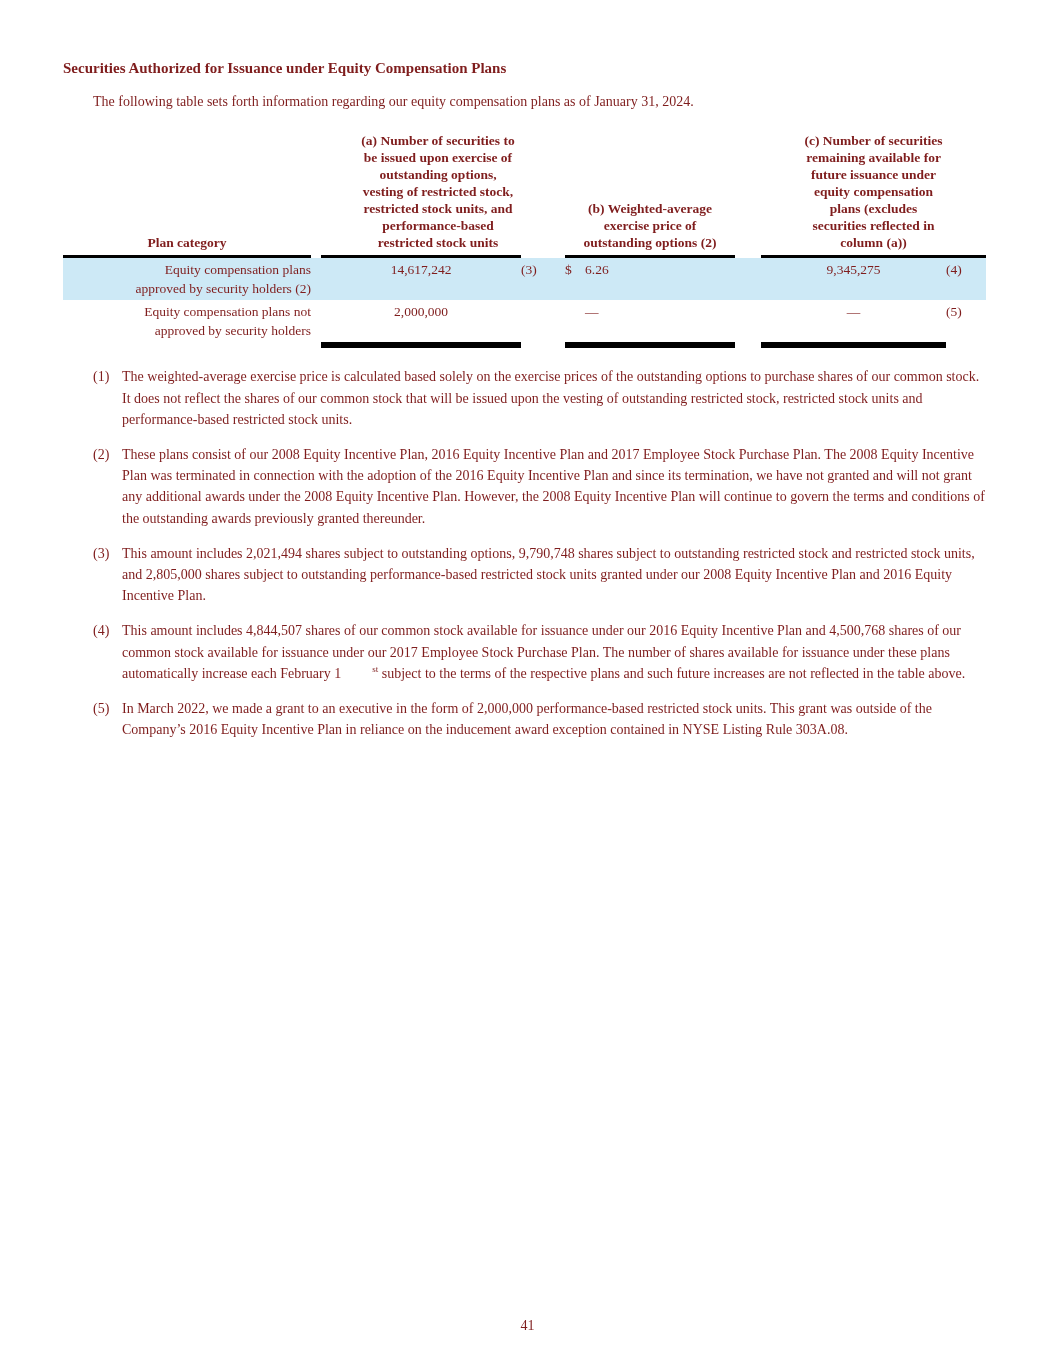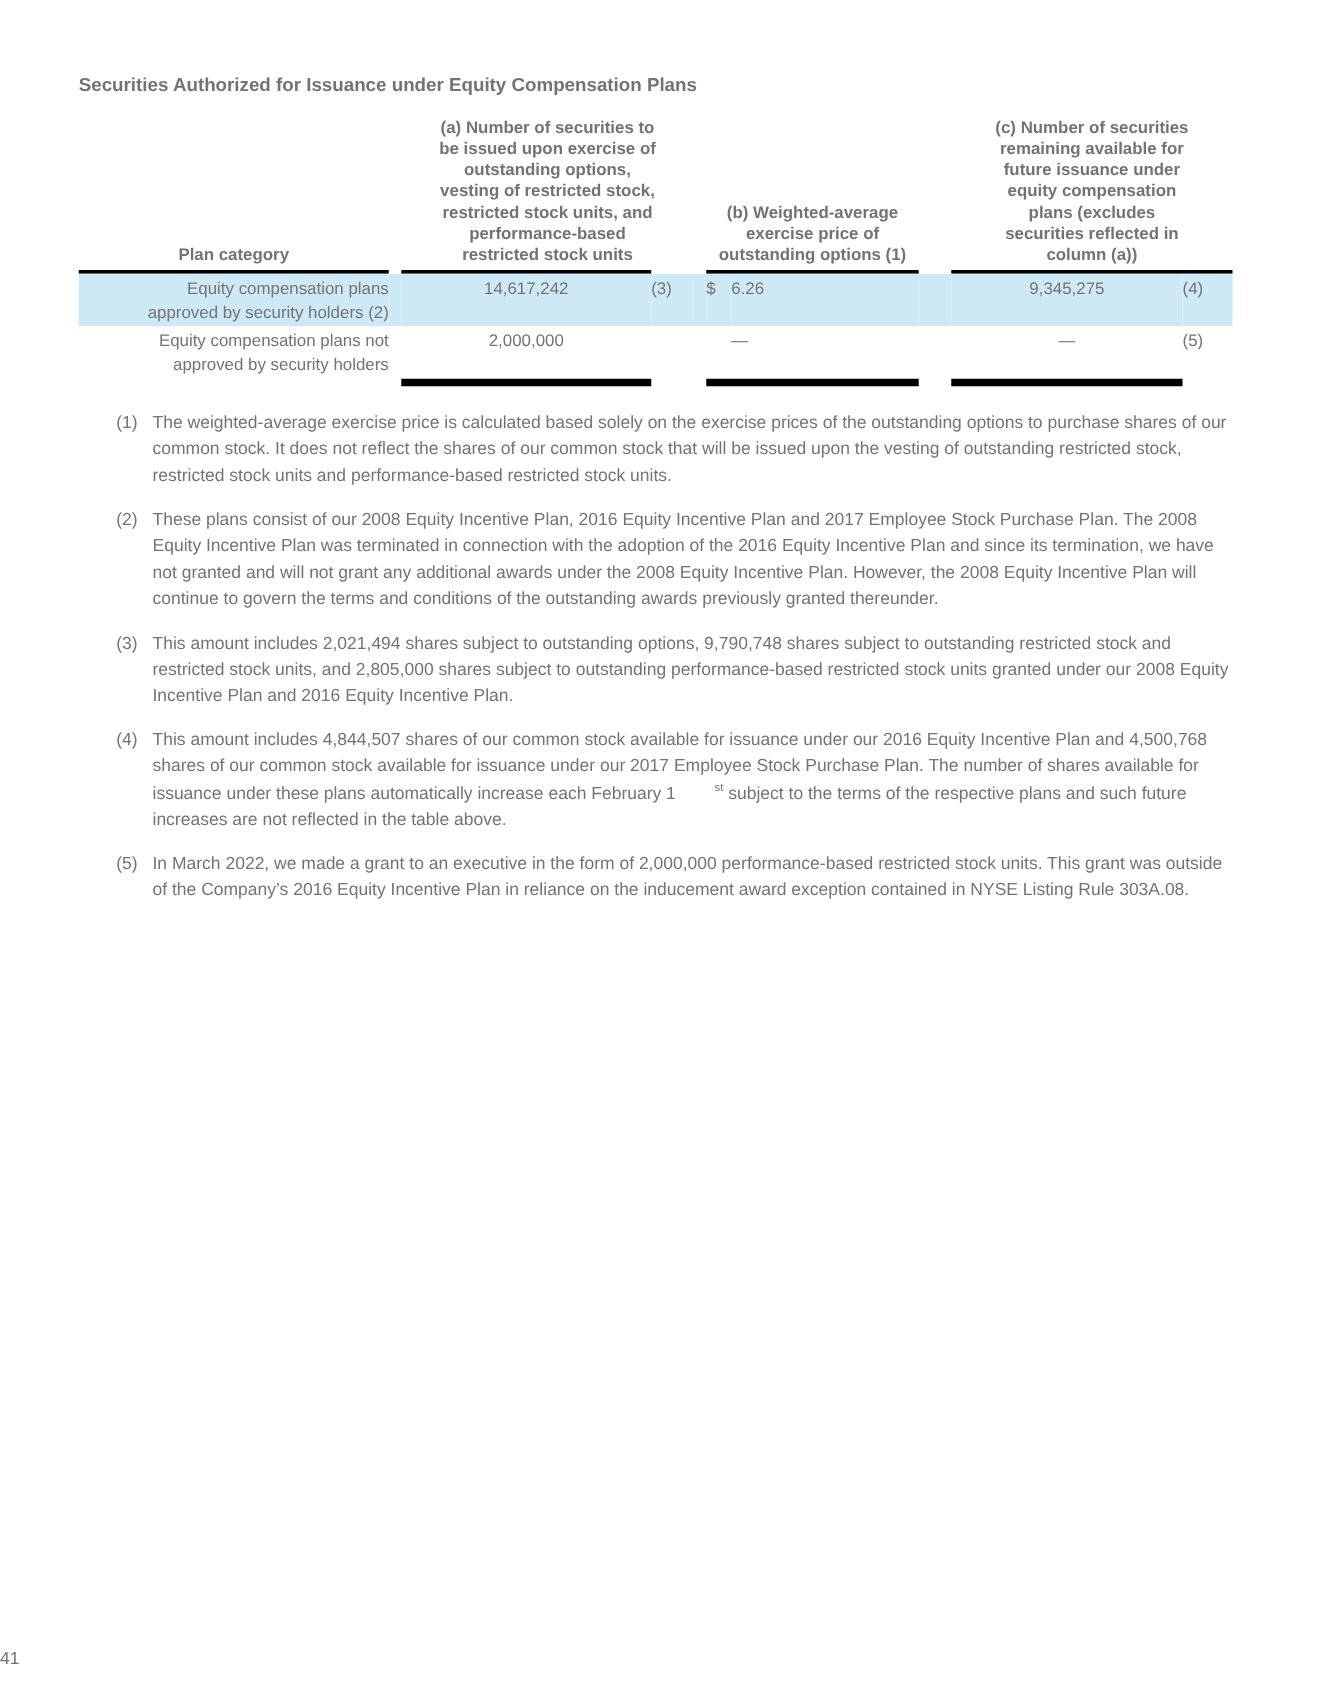--- a/index.html
+++ b/index.html
@@ -1,22 +1,22 @@
 <!DOCTYPE html>
 <html><head>
 <meta charset="utf-8">
 <style>
   html, body { margin: 0; padding: 0; background: #ffffff; }
   .page {
     position: relative;
     width: 1055px;
     height: 1365px;
     background: #ffffff;
-    color: #737373;
-    font-family: Liberation Sans, sans-serif;
+    color: #7f1d1d;
+    font-family: Liberation Serif, serif;
     box-sizing: border-box;
     padding: 60px 63px 0 63px;
     overflow: hidden;
   }
   .title {
     font-size: 15px;
     font-weight: bold;
     margin: 0 0 16px 0;
     line-height: 1.15;
   }
@@ -66,30 +66,32 @@
   }
   .footnotes .fn:first-child { margin-top: 0; }
   .fn-marker { flex: 0 0 29px; }
   .fn-text { flex: 1 1 auto; max-width: 868px; }
   .fn-text sup { font-size: 9px; line-height: 0; margin-left: 31px; }
   .page-number {
     position: absolute;
     top: 1318px;
     left: 0;
     width: 100%;
+    text-align: center;
     font-size: 14px;
   }
 </style>
 </head>
 <body>
 
 <div class="page">
 
   <h1 class="title">Securities Authorized for Issuance under Equity Compensation Plans</h1>
 
+  <p class="intro">The following table sets forth information regarding our equity compensation plans as of January 31, 2024.</p>
 
   <table class="ect">
     <colgroup>
       <col style="width:248px">
         <col style="width:10px">
         <col style="width:200px">
         <col style="width:34px">
         <col style="width:10px">
         <col style="width:20px">
         <col style="width:150px">
@@ -104,21 +106,21 @@
         <th class="hdr" colspan="2">(a) Number of securities to
 be issued upon exercise of
 outstanding options,
 vesting of restricted stock,
 restricted stock units, and
 performance-based
 restricted stock units</th>
         <th></th>
         <th class="hdr" colspan="2">(b) Weighted-average
 exercise price of
-outstanding options (1)</th>
+outstanding options (2)</th>
         <th></th>
         <th class="hdr" colspan="2">(c) Number of securities
 remaining available for
 future issuance under
 equity compensation
 plans (excludes
 securities reflected in
 column (a))</th>
       </tr>
       <tr class="rule-row">

